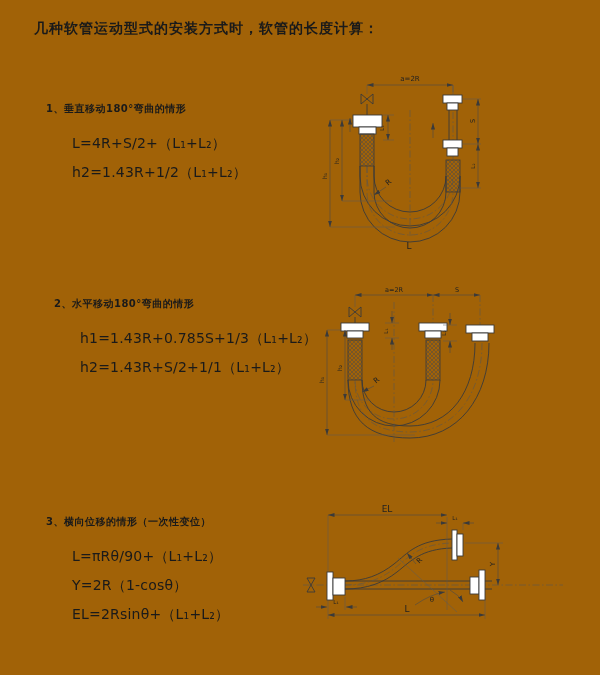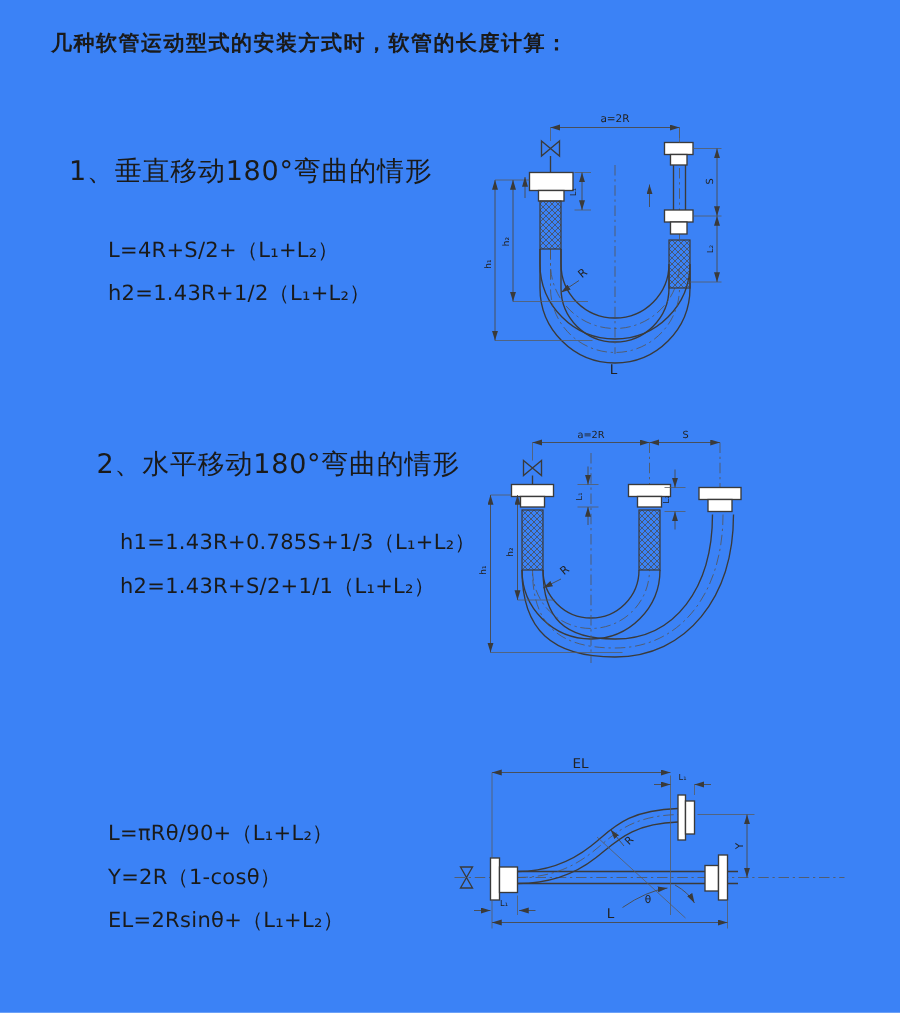--- a/index.html
+++ b/index.html
@@ -1,27 +1,27 @@
 <!DOCTYPE html>
 <html><head>
 <meta charset="utf-8">
 <style>
   html,body{margin:0;padding:0;}
   body{
     width:600px;height:675px;position:relative;background:#ffffff;overflow:hidden;
     font-family:"DejaVu Sans","Liberation Sans",sans-serif;color:#1a1a1a;
   }
-  .page{position:absolute;inset:0;background:#3b82f6;}
+  .page{position:absolute;inset:0;background:#a16207;}
   .title{
     position:absolute;left:34px;top:20px;font-size:14px;font-weight:bold;
     letter-spacing:1px;white-space:nowrap;
   }
   .sec{position:absolute;white-space:nowrap;}
-  .sec .heading{font-size:18px;font-weight:normal;letter-spacing:0.5px;text-align:center;}
-  .sec .formulas{margin-top:27px;padding-left:26px;}
+  .sec .heading{font-size:10px;font-weight:bold;letter-spacing:0.5px;}
+  .sec .formulas{margin-top:13px;padding-left:26px;}
   .sec .formula{font-size:14px;line-height:29px;letter-spacing:0.2px;}
   .dsvg{position:absolute;}
   svg text{fill:#222;font-family:"DejaVu Sans","Liberation Sans",sans-serif;}
   .drw{stroke:#3a3a3a;stroke-width:0.9;fill:none;}
   .drwf{stroke:#3a3a3a;stroke-width:0.9;fill:#ffffff;}
   .dim{stroke:#4a4a4a;stroke-width:0.6;fill:none;}
   .thin{stroke:#5a5a5a;stroke-width:0.5;fill:none;}
   .cl{stroke:#555;stroke-width:0.55;fill:none;stroke-dasharray:7 2.5 1.5 2.5;}
   .hatchrect{stroke:#3a3a3a;stroke-width:0.8;fill:url(#hatch);}
   .valve{stroke:#3a3a3a;stroke-width:0.9;fill:none;}
@@ -43,20 +43,21 @@
 
   <div class="sec" style="left:54px;top:297px;">
     <div class="heading">2、水平移动180°弯曲的情形</div>
     <div class="formulas">
       <div class="formula">h1=1.43R+0.785S+1/3（L₁+L₂）</div>
       <div class="formula">h2=1.43R+S/2+1/1（L₁+L₂）</div>
     </div>
   </div>
 
   <div class="sec" style="left:46px;top:515px;">
+    <div class="heading">3、横向位移的情形（一次性变位）</div>
     <div class="formulas">
       <div class="formula">L=πRθ/90+（L₁+L₂）</div>
       <div class="formula">Y=2R（1-cosθ）</div>
       <div class="formula">EL=2Rsinθ+（L₁+L₂）</div>
     </div>
   </div>
 
   <svg class="dsvg" style="left:300px;top:68px;" width="300" height="200" viewBox="0 0 300 200">
     <defs>
       <pattern id="hatch" width="4" height="4" patternUnits="userSpaceOnUse">

